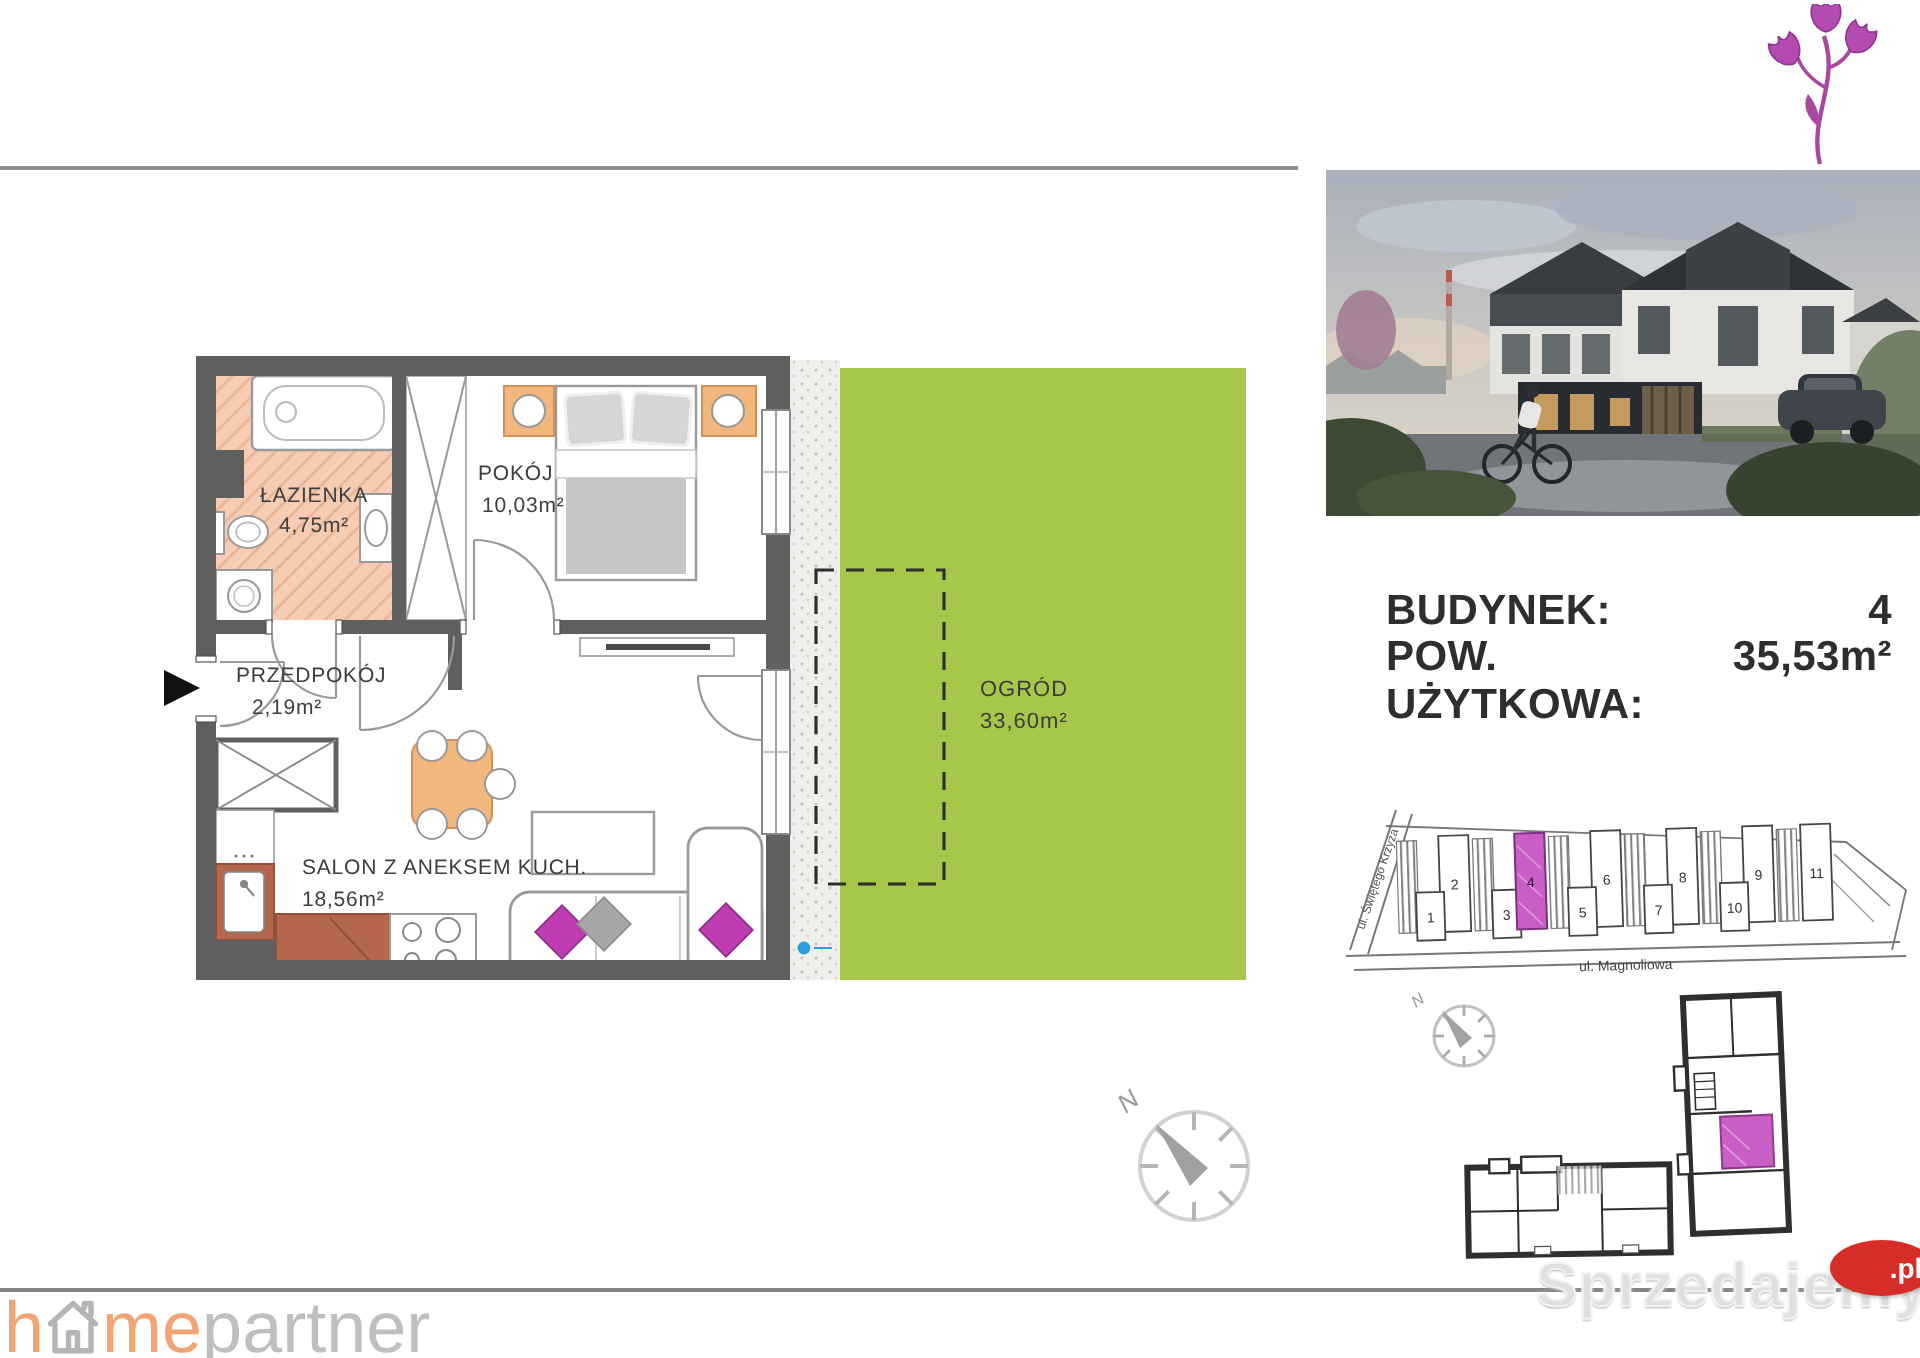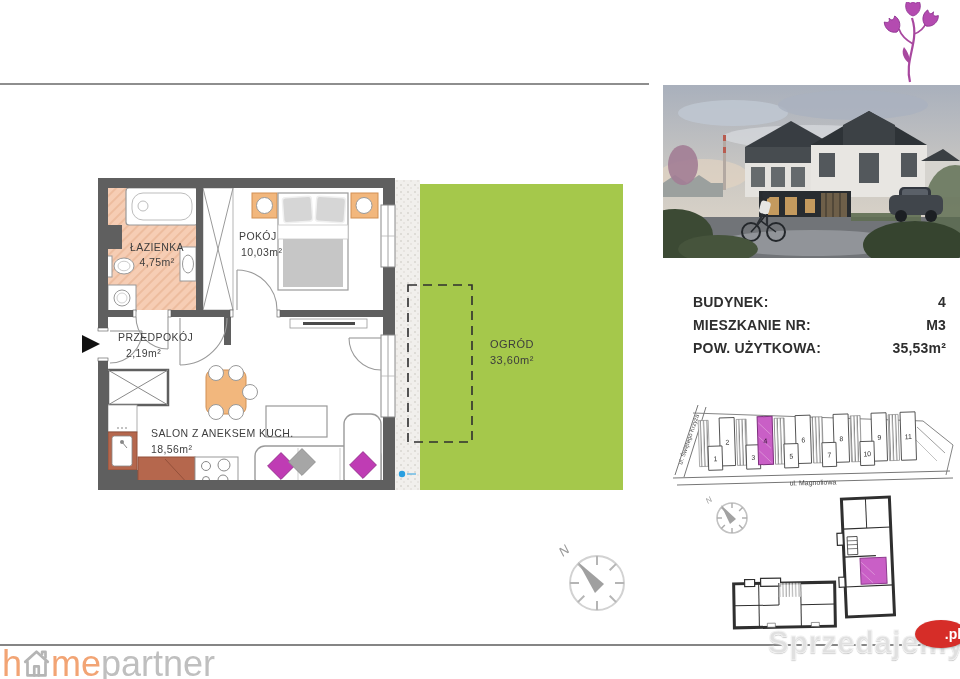--- a/index.html
+++ b/index.html
@@ -3,21 +3,21 @@
 <meta charset="utf-8">
 <style>
   html,body{margin:0;padding:0;background:#ffffff;}
   .canvas{position:relative;width:960px;height:679px;overflow:hidden;background:#fff;
           font-family:"Liberation Sans",sans-serif;}
   .abs{position:absolute;}
   .rule{background:#8e8e8e;height:2px;}
   
   .details{left:693px;top:294px;width:253px;}
   .details .row{display:flex;justify-content:space-between;align-items:baseline;
-                height:23px;font-size:14px;font-weight:bold;color:#2e2e2e;letter-spacing:.2px;}
+                height:23px;font-size:21px;font-weight:bold;color:#2e2e2e;letter-spacing:.2px;}
   
   .wm-text{left:768px;top:625px;font-size:31px;font-weight:bold;color:#e0e0e0;
            letter-spacing:.5px;-webkit-text-stroke:1px #f2f2f2;
            text-shadow:0 1px 1px #b5b5b5,0 0 2px #ffffff;z-index:6;}
   .wm-badge{left:915px;top:620px;width:28px;height:28px;border-radius:50%;
             background:#d62d28;color:#fff;font-size:14px;font-weight:bold;
             display:flex;align-items:center;justify-content:center;z-index:7;
             box-shadow:0 1px 2px rgba(0,0,0,.25);padding-left:24px;}
   
   .hp-logo{left:2px;top:646px;font-size:36px;font-weight:400;line-height:1;
@@ -310,24 +310,20 @@
     <ellipse cx="55" cy="164" rx="40" ry="14" fill="#46543c"></ellipse>
     <ellipse cx="252" cy="160" rx="52" ry="24" fill="#36442f"></ellipse>
   </svg>
 
   <div class="abs details">
     <div class="row">
       <span>BUDYNEK:</span>
       <span>4</span>
     </div>
     <div class="row">
-      <span>MIESZKANIE NR:</span>
-      <span>M3</span>
-    </div>
-    <div class="row">
       <span>POW. UŻYTKOWA:</span>
       <span>35,53m²</span>
     </div>
   </div>
 
   <svg class="abs" style="left:665px;top:401px;" width="293" height="96" viewBox="0 0 293 96">
     <defs>
       <pattern id="vstripes" width="3.2" height="4" patternUnits="userSpaceOnUse">
         <rect width="3.2" height="4" fill="#fff"></rect>
         <line x1="1" y1="0" x2="1" y2="4" stroke="#7d7d7d" stroke-width="1"></line>

